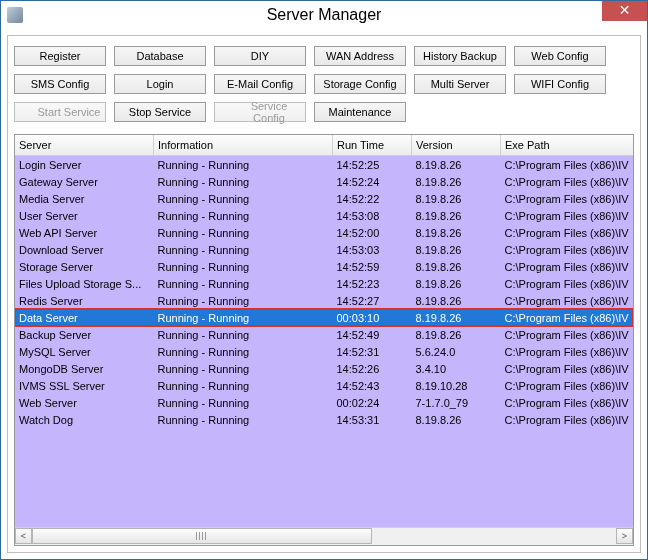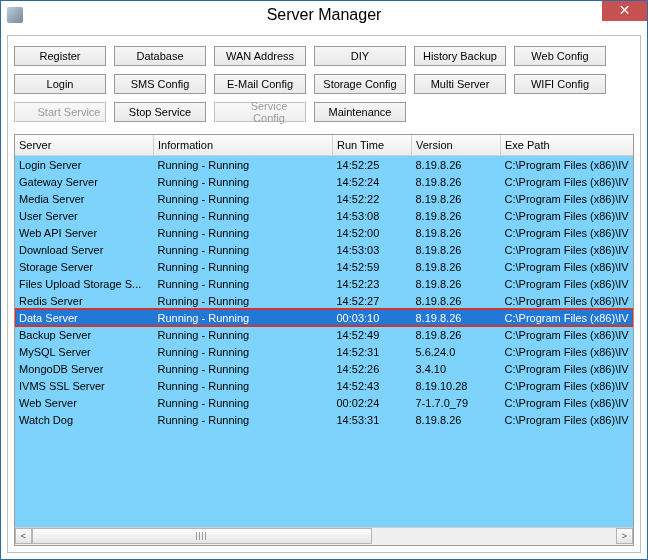--- a/index.html
+++ b/index.html
@@ -94,21 +94,21 @@
   .wbtn.disabled {
     color: #9a9a9a;
     background: linear-gradient(#f8f8f8,#efefef);
     border-color: #c0c0c0;
     cursor: default;
     padding-left: 20px;
   }
   .grid-wrap {
     flex: 1;
     border: 1px solid #9a9a9a;
-    background: #7dd3fc;
+    background: #c4b5fd;
     box-sizing: border-box;
     overflow: hidden;
     display: flex;
     flex-direction: column;
   }
   .grid-scroll {
     flex: 1;
     overflow: hidden;
   }
   table.grid {
@@ -205,28 +205,28 @@
     <div class="close-btn">✕</div>
   </div>
 
   <div class="content">
     <div class="panel">
 
       <div class="button-rows">
         <div class="brow" id="brow1">
             <div class="wbtn">Register</div>
             <div class="wbtn">Database</div>
+            <div class="wbtn">DIY</div>
             <div class="wbtn">WAN Address</div>
-            <div class="wbtn">DIY</div>
             <div class="wbtn">History Backup</div>
             <div class="wbtn">Web Config</div>
           </div>
         <div class="brow" id="brow2">
+            <div class="wbtn">SMS Config</div>
             <div class="wbtn">Login</div>
-            <div class="wbtn">SMS Config</div>
             <div class="wbtn">E-Mail Config</div>
             <div class="wbtn">Storage Config</div>
             <div class="wbtn">Multi Server</div>
             <div class="wbtn">WIFI Config</div>
           </div>
         <div class="brow" id="brow3">
             <div class="wbtn disabled">Start Service</div>
             <div class="wbtn">Stop Service</div>
             <div class="wbtn disabled">Service Config</div>
             <div class="wbtn">Maintenance</div>

